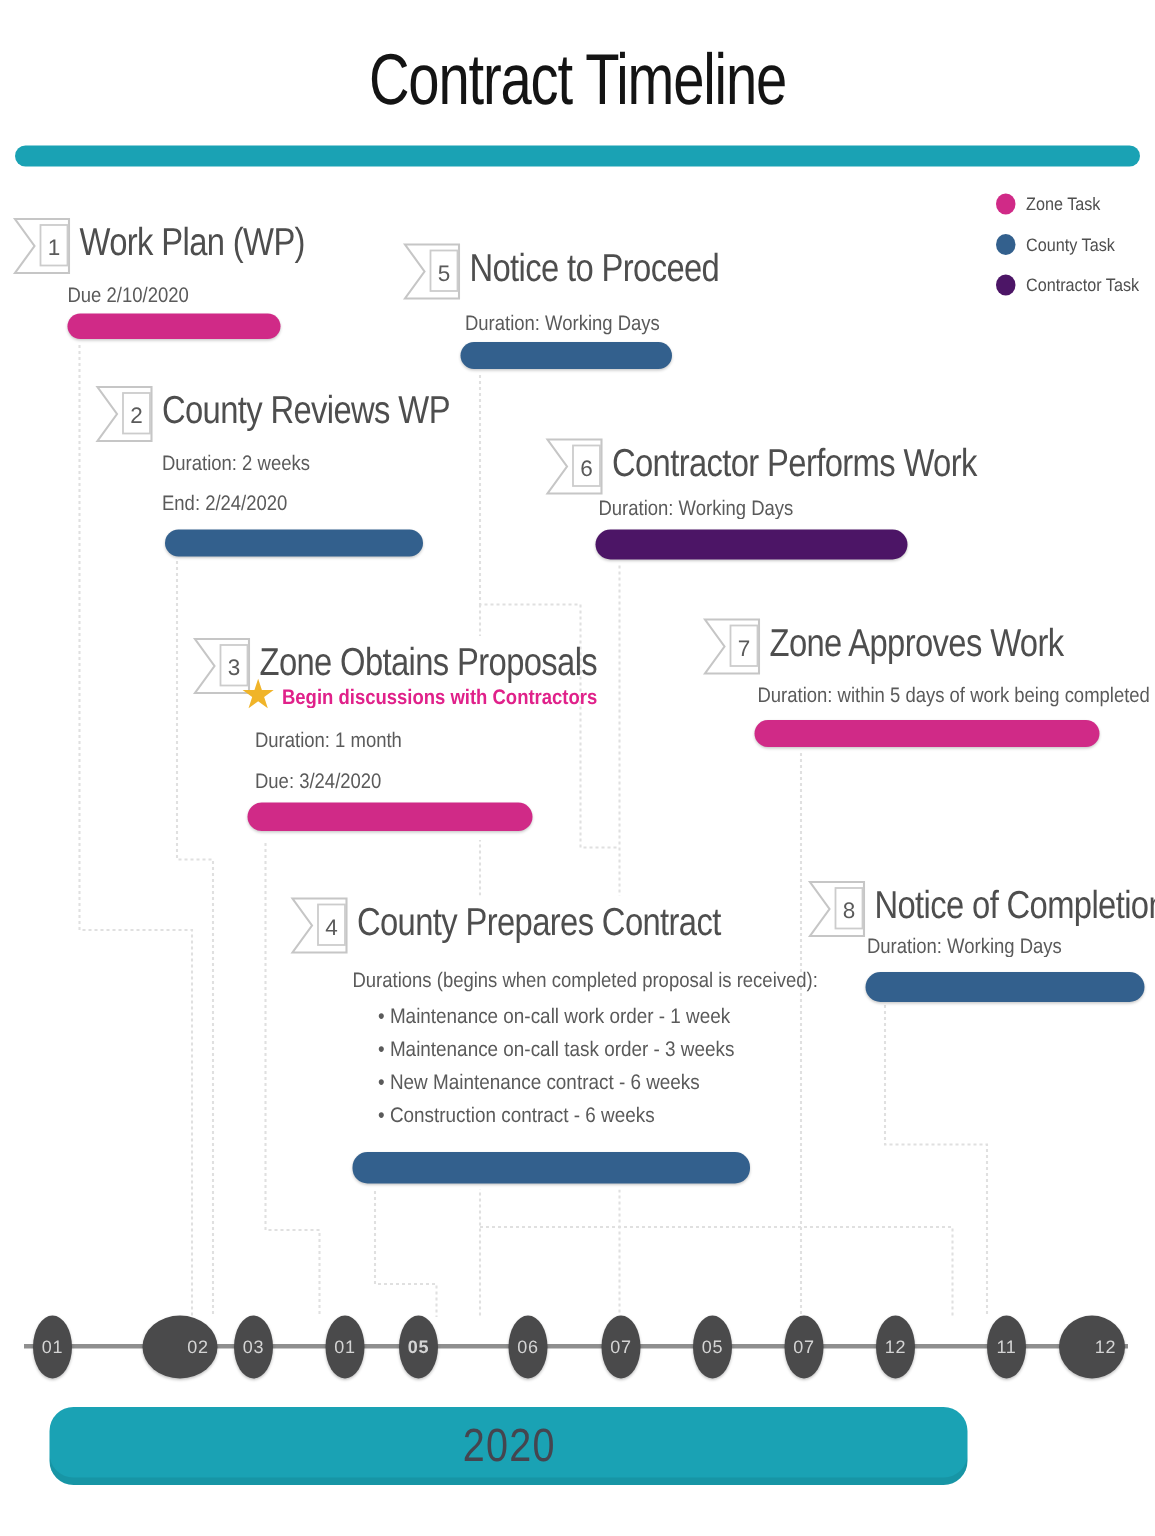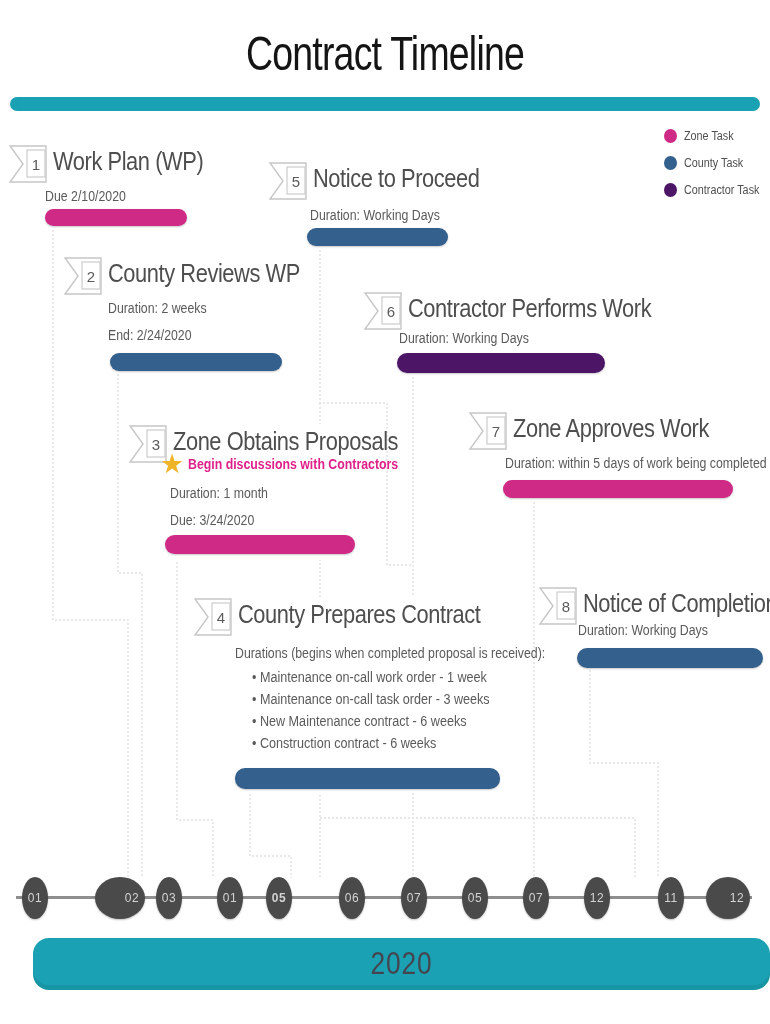--- a/index.html
+++ b/index.html
@@ -56,21 +56,21 @@
   .flag text{font-size:15px;fill:#5a5a5a;font-family:"Liberation Sans",sans-serif;}
 
   
   #tl-line{position:absolute;top:896px;left:16px;width:736px;height:3px;background:#8f8f8f;}
   .month{position:absolute;top:877px;width:26px;height:42px;border-radius:50%;background:#4a4a4b;
          color:#d4d4d4;font-size:12px;letter-spacing:.5px;display:flex;align-items:center;justify-content:center;
          box-shadow:0 1px 2px rgba(0,0,0,.25);}
   .m1{left:22px;}.m2{left:95px;padding-left:24px;}.m3{left:156px;}.m4{left:217px;}.m5{left:266px;font-weight:bold;}.m6{left:339px;}
   .m7{left:401px;}.m8{left:462px;}.m9{left:523px;}.m10{left:584px;}.m11{left:645px;margin-left:13px;}.m12{left:706px;padding-left:18px;}
 
-  #year-banner{position:absolute;top:938px;left:33px;width:737px;height:52px;border-radius:16px;background:var(--teal);
+  #year-banner{position:absolute;top:938px;left:33px;width:612px;height:52px;border-radius:16px;background:var(--teal);
                display:flex;align-items:center;justify-content:center;box-shadow:inset 0 -5px 0 rgba(0,0,0,.08);}
   #year-label{font-size:31px;color:#45454f;letter-spacing:1px;transform:scaleX(.85);}
 </style>
 </head>
 <body>
 
 <div id="page">
 
   <div id="main-title">Contract Timeline</div>
   <div id="title-bar"></div>

